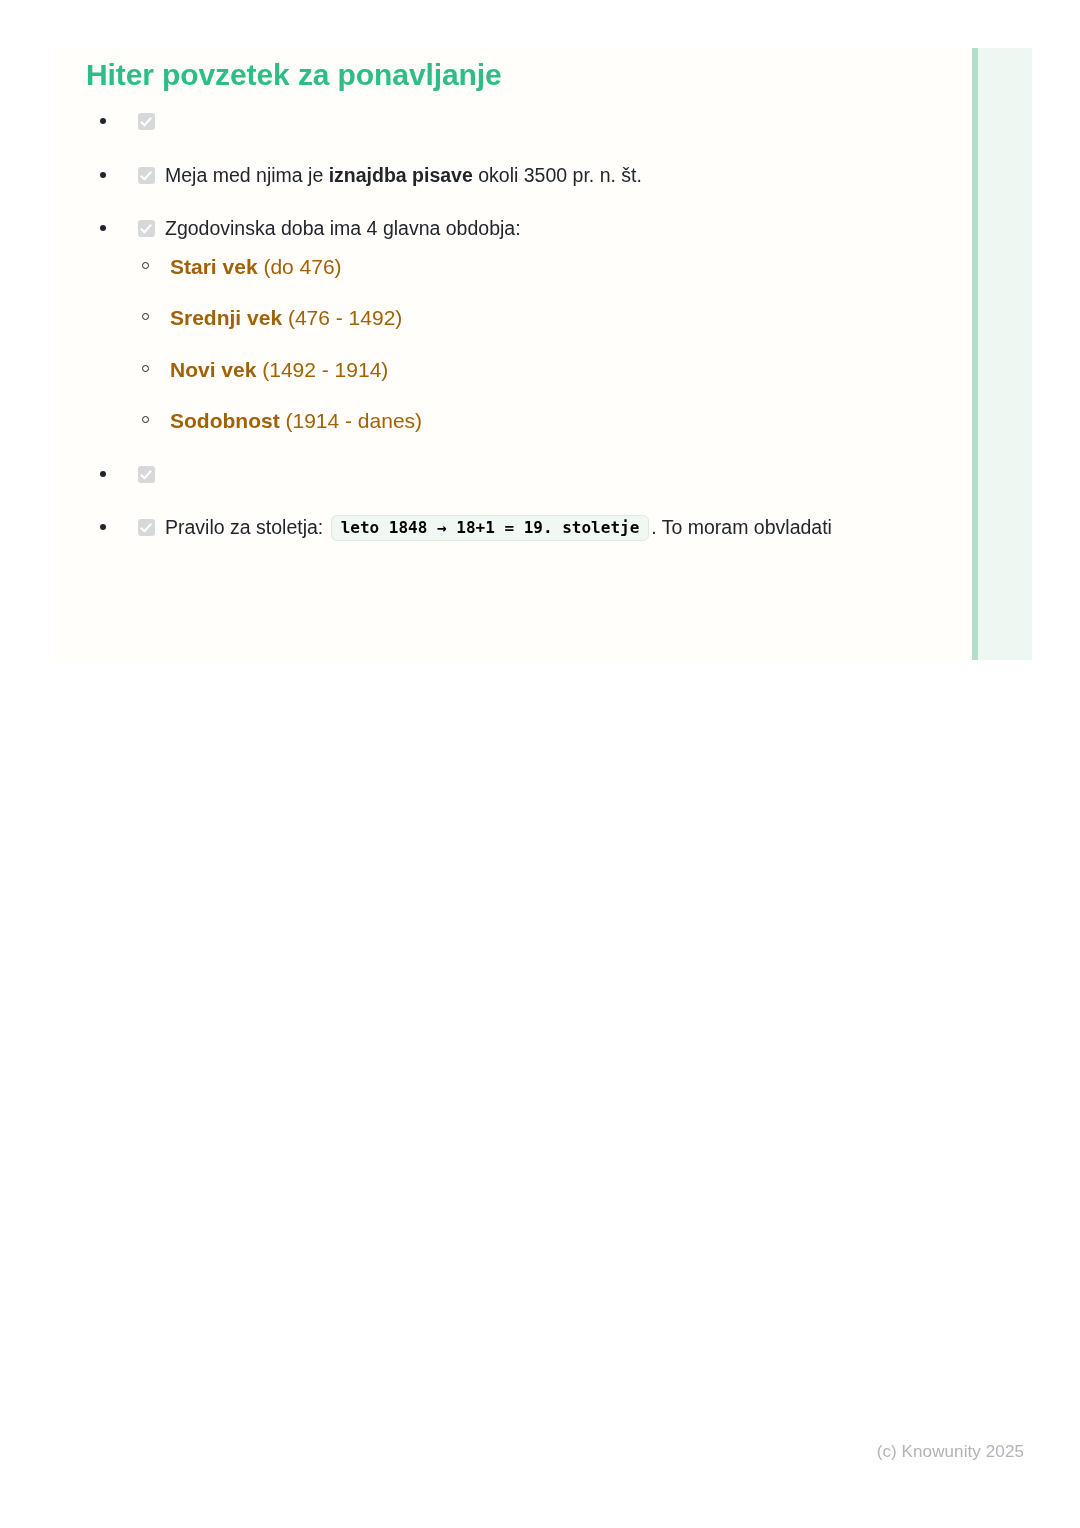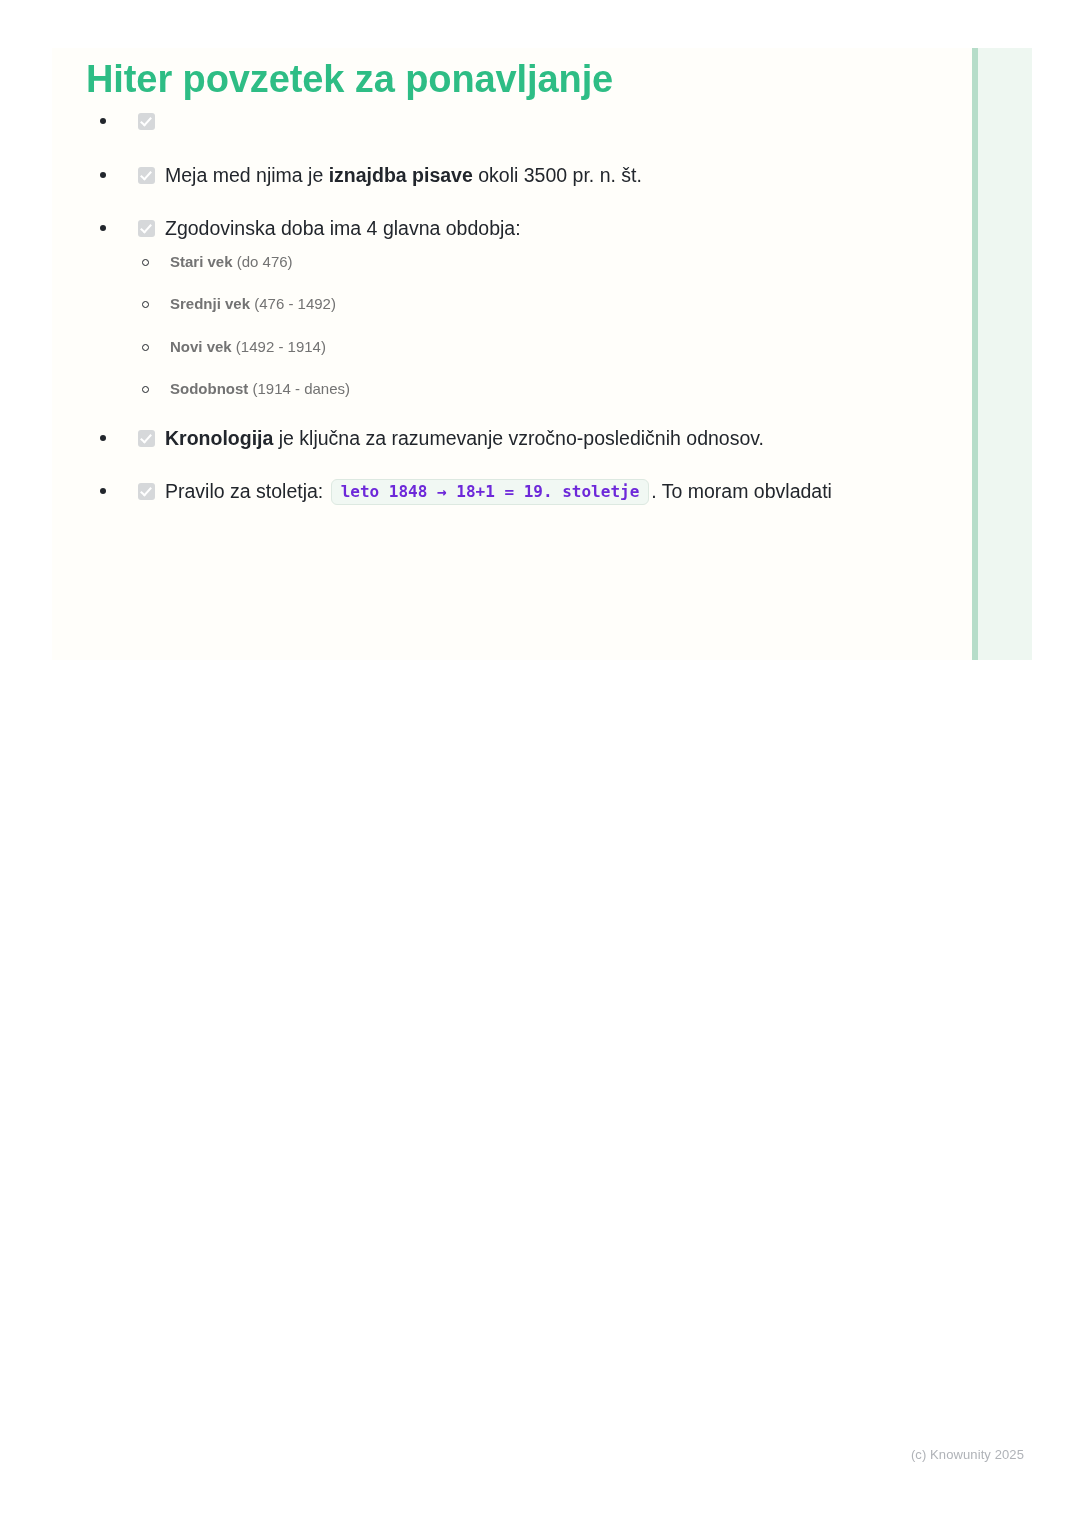--- a/index.html
+++ b/index.html
@@ -48,21 +48,21 @@
   #card-inner {
     position: relative;
     padding: 0;
   }
 
   #summary-title {
     position: absolute;
     left: 34px;
     top: 9px;
     margin: 0;
-    font-size: 38px;
+    font-size: 30px;
     font-weight: 700;
     color: #2ebd85;
     letter-spacing: -0.1px;
     line-height: 1.2;
   }
 
   
   ul.top-list {
     position: absolute;
     left: 34px;
@@ -119,60 +119,60 @@
   
   ul.sub-list {
     list-style: none;
     margin: 6px 0 0 0;
     padding: 0;
   }
   li.sub-item {
     position: relative;
     padding-left: 32px;
     margin: 0 0 20px 0;
-    font-size: 15px;
+    font-size: 21px;
     line-height: 1.5;
-    color: #737373;
+    color: #a16207;
   }
   li.sub-item:last-child { margin-bottom: 0; }
   li.sub-item > .circle {
     position: absolute;
     left: 4px;
     top: 0.52em;
     width: 7px;
     height: 7px;
     border-radius: 50%;
     border: 1.6px solid #22262c;
     box-sizing: border-box;
     background: transparent;
   }
 
   
   code.code-chip {
     font-family: "DejaVu Sans Mono", "Liberation Mono", monospace;
     font-size: 16px;
     font-weight: 700;
-    color: #6d28d9;
+    color: #000000;
     background: #f1f8f3;
     border: 1px solid #dde9e1;
     border-radius: 6px;
     padding: 4px 9px;
     white-space: nowrap;
     line-height: 1;
     display: inline-block;
     vertical-align: 1px;
     margin: 0 2px;
   }
 
   
   #page-footer {
     position: absolute;
     right: 56px;
     bottom: 66px;
-    font-size: 13px;
+    font-size: 17px;
     color: #b0b3b8;
     letter-spacing: 0.1px;
     font-family: "Liberation Sans", "DejaVu Sans", sans-serif;
   }
 </style>
 </head>
 <body>
 
 <div id="summary-card">
   <div id="accent-rule"></div>
@@ -183,19 +183,19 @@
 
     <ul class="top-list" id="checklist-root">
         <li class="top-item"><span class="disc"></span><span class="chk"></span></li>
         <li class="top-item"><span class="disc"></span><span class="chk"></span><span><span>Meja med njima je </span><span class="strong">iznajdba pisave</span><span> okoli 3500 pr. n. št.</span></span></li>
         <li class="top-item"><span class="disc"></span><span class="chk"></span><span><span>Zgodovinska doba ima 4 glavna obdobja:</span></span><ul class="sub-list">
             <li class="sub-item"><span class="circle"></span><span><span class="strong">Stari vek</span><span> (do 476)</span></span></li>
             <li class="sub-item"><span class="circle"></span><span><span class="strong">Srednji vek</span><span> (476 - 1492)</span></span></li>
             <li class="sub-item"><span class="circle"></span><span><span class="strong">Novi vek</span><span> (1492 - 1914)</span></span></li>
             <li class="sub-item"><span class="circle"></span><span><span class="strong">Sodobnost</span><span> (1914 - danes)</span></span></li>
           </ul></li>
-        <li class="top-item"><span class="disc"></span><span class="chk"></span><span><span class="strong">Kronologija</span><span> je ključna za razumevanje vzročno-posledičnih odnosov.</span></span></li>
+        <li class="top-item"><span class="disc"></span><span class="chk"></span></li>
         <li class="top-item"><span class="disc"></span><span class="chk"></span><span><span>Pravilo za stoletja: </span><code class="code-chip">leto 1848 → 18+1 = 19. stoletje</code><span>. To moram obvladati</span></span></li>
       </ul>
   </div>
 </div>
 
 <div id="page-footer">(c) Knowunity 2025</div>
 
 </body></html>

